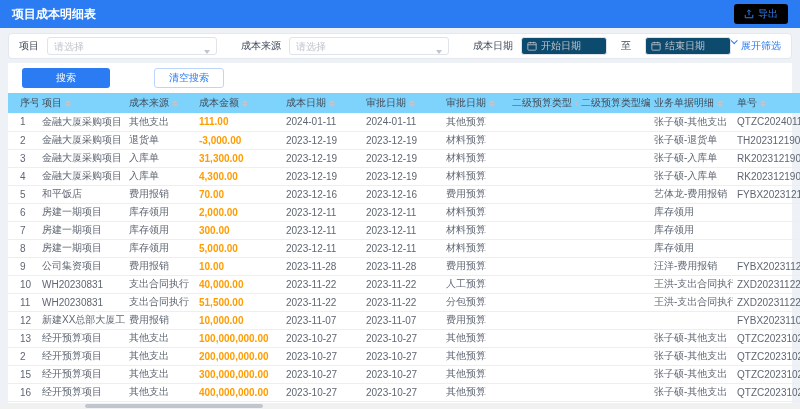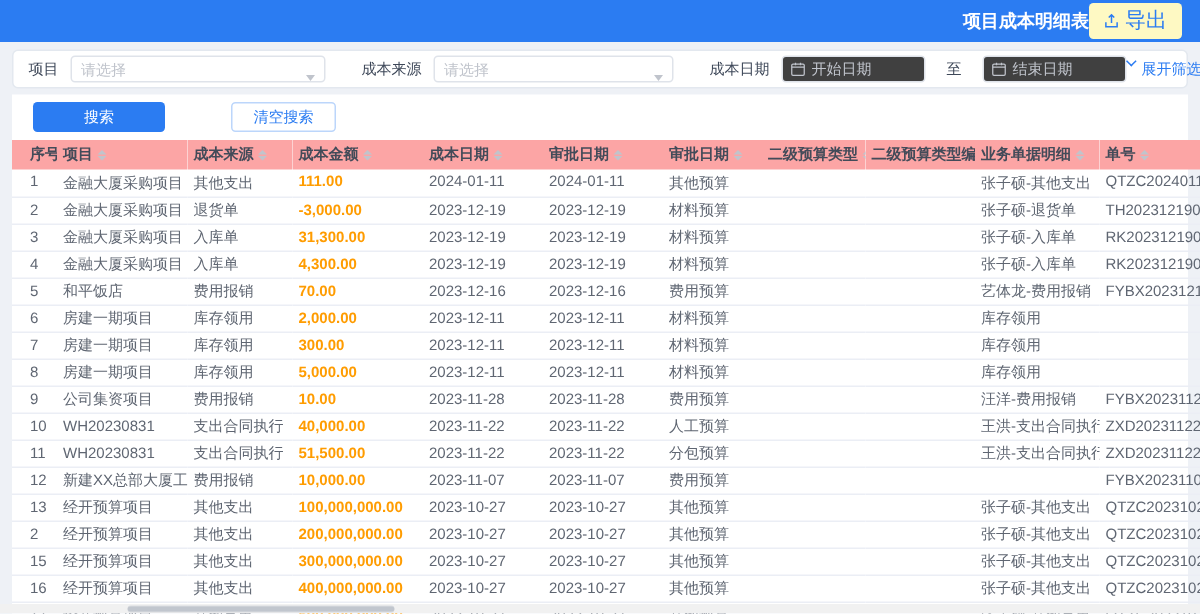--- a/index.html
+++ b/index.html
@@ -1,52 +1,52 @@
 <!DOCTYPE html>
 <html><head>
 <meta charset="utf-8">
 <style>
   *{box-sizing:border-box;margin:0;padding:0}
   html,body{width:800px;height:409px;overflow:hidden;background:#eef1f6;
     font-family:"Liberation Sans","DejaVu Sans",sans-serif}
   
   .header{height:28px;background:#2b7cf2;display:flex;align-items:center;
-    justify-content:flex-end;padding:0 12px}
+    justify-content:space-between;padding:0 12px}
   .title{font-size:12px;font-weight:bold;color:#fff}
-  .export-btn{display:inline-flex;align-items:center;gap:4px;background:#fef9c3;
-    color:#2b7cf2;border:none;border-radius:3px;font-size:14px;padding:3px 10px;cursor:pointer}
+  .export-btn{display:inline-flex;align-items:center;gap:4px;background:#000000;
+    color:#2b7cf2;border:none;border-radius:3px;font-size:10px;padding:3px 10px;cursor:pointer}
   
   .content{padding:5px 8px 0}
   .filter-panel{background:#fff;border:1px solid #e3e8ef;border-radius:4px;height:26px;
     display:flex;align-items:center;padding:0 10px}
   .fgroup{display:flex;align-items:center;gap:8px;margin-right:24px}
   .f-label{font-size:10px;color:#3d4758;white-space:nowrap}
   .select{height:18px;border:1px solid #dfe3ea;border-radius:3px;display:flex;
     align-items:flex-end;justify-content:space-between;padding:0 6px;background:#fff;cursor:pointer}
   .select.w1{width:170px}.select.w2{width:160px}
   .placeholder{font-size:10px;color:#c0c4cc}
   .caret{width:0;height:0;border-left:3.5px solid transparent;border-right:3.5px solid transparent;
     border-top:4px solid #c0c4cc}
-  .date-input{width:96px;height:18px;border:1px solid #dfe3ea;border-radius:3px;display:flex;
-    align-items:center;gap:4px;padding:0 5px;background:#404040;cursor:text}
+  .date-input{width:86px;height:18px;border:1px solid #dfe3ea;border-radius:3px;display:flex;
+    align-items:center;gap:4px;padding:0 5px;background:#0c4a6e;cursor:text}
   .zhi{font-size:10px;color:#3d4758;margin:0 6px}
   .expand{margin-left:auto;display:flex;align-items:flex-start;gap:5px;color:#2b7cf2;
     font-size:10px;cursor:pointer;white-space:nowrap}
   .chev{width:5px;height:5px;border-right:1.5px solid #2b7cf2;border-bottom:1.5px solid #2b7cf2;
     transform:rotate(45deg) translateY(-1px)}
   
   .table-card{background:#fff;margin-top:4px;min-height:345px}
   .btn-row{display:flex;align-items:flex-start;padding:5px 0 5px 14px}
   .btn-primary{background:#2b7cf2;color:#fff;border:none;border-radius:3px;font-size:10px;
     width:88px;height:20px;cursor:pointer}
   .btn-ghost{background:#fff;color:#2b7cf2;border:1px solid #bcd6fb;border-radius:3px;
     font-size:10px;height:20px;padding:0 14px;margin-left:44px;cursor:pointer}
   
   table{width:800px;table-layout:fixed;border-collapse:collapse;font-size:10px}
-  th{background:#fca5a5;height:20px;text-align:left;font-weight:bold;color:#434b59;
+  th{background:#7dd3fc;height:20px;text-align:left;font-weight:normal;color:#434b59;
     padding-left:4px;white-space:nowrap;overflow:hidden;cursor:pointer}
   td{height:18px;border-bottom:1px solid #ebeef5;color:#5f6672;padding-left:4px;
     white-space:nowrap;overflow:hidden}
   th:nth-child(1),td:nth-child(1){width:30px;padding-left:12px}
   th:nth-child(2),td:nth-child(2){width:87px}
   th:nth-child(3),td:nth-child(3){width:70px}
   th:nth-child(4),td:nth-child(4){width:87px}
   th:nth-child(5),td:nth-child(5){width:80px}
   th:nth-child(6),td:nth-child(6){width:80px}
   th:nth-child(7),td:nth-child(7){width:66px}

